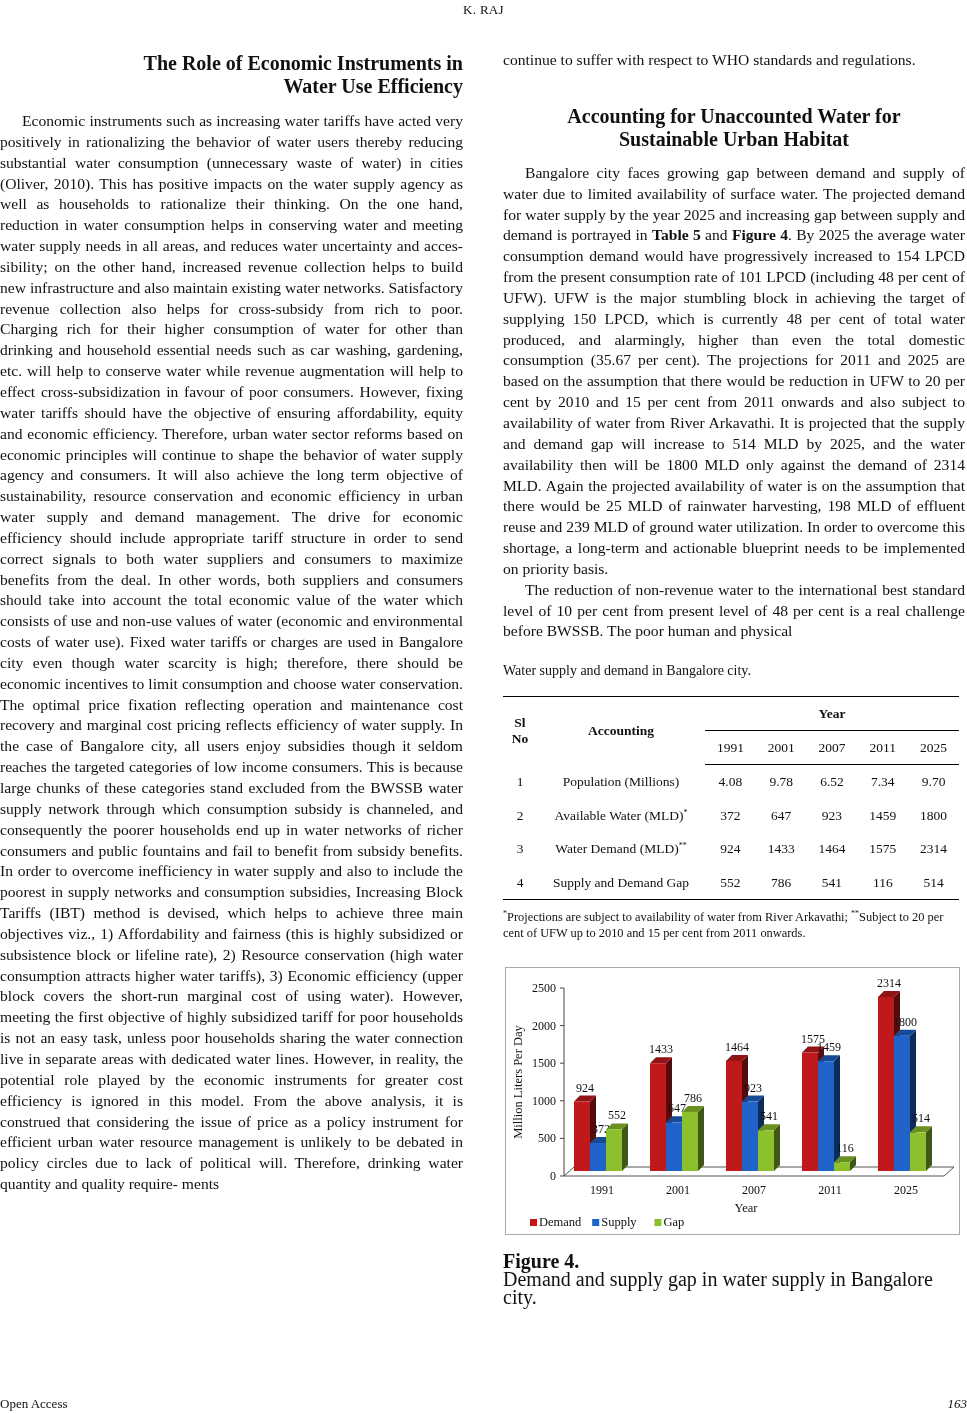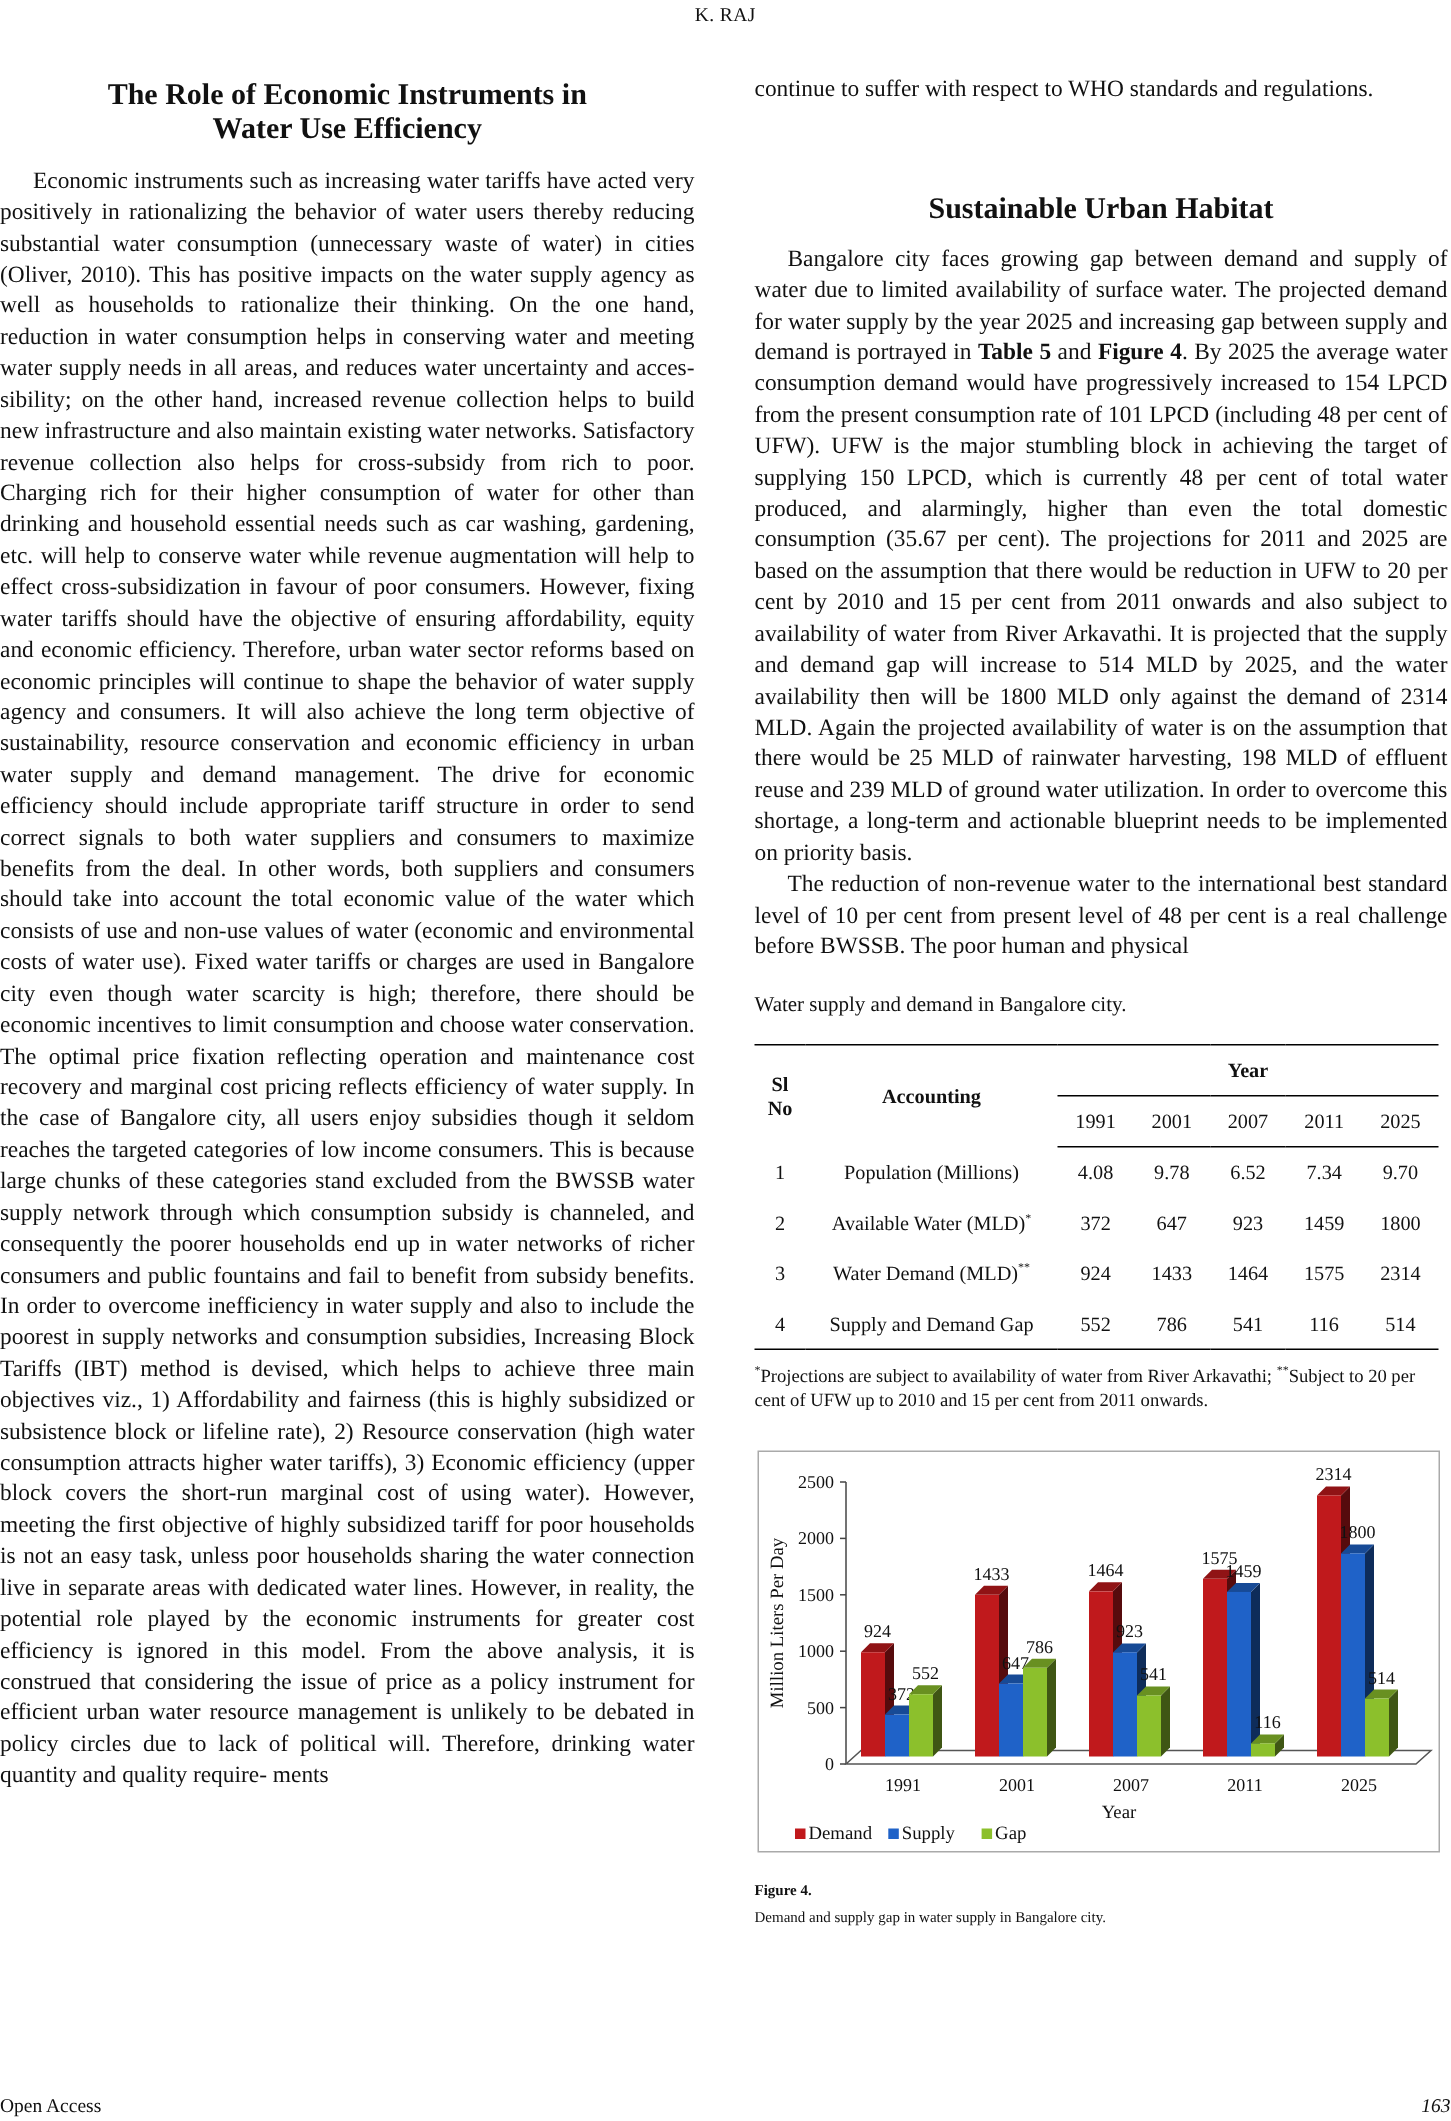--- a/index.html
+++ b/index.html
@@ -5,58 +5,58 @@
   html, body { margin: 0; padding: 0; background: #ffffff; }
   body { width: 967px; height: 1414px; position: relative; overflow: hidden;
          font-family: "Liberation Serif", "DejaVu Serif", serif; color: #111; }
   .running-head { position: absolute; top: 2px; left: 0; width: 967px; text-align: center; font-size: 13px; letter-spacing: 0.3px; }
   .col { position: absolute; top: 50px; }
   .col-left { left: 0; width: 463px; }
   .col-right { left: 503px; width: 462px; }
   h2 { font-size: 20px; font-weight: bold; text-align: center; margin: 0; line-height: 23px; }
   p.body { margin: 0; font-size: 15.6px; line-height: 20.85px; text-align: justify; text-indent: 22px; hyphens: manual; }
   p.body.noindent { text-indent: 0; }
-  .left-heading { margin-top: 2px; margin-bottom: 13px; }
+  .left-heading { margin-top: 2px; margin-bottom: 13px; text-align: right; }
   .right-heading { margin-top: 34px; margin-bottom: 12px; }
   .tbl-caption { margin-top: 20px; font-size: 14px; line-height: 18px; }
   .tbl-caption b { display: block; }
   table.data { width: 456px; border-collapse: collapse; margin-top: 16px; font-size: 13.5px; }
   table.data th, table.data td { text-align: center; padding: 0; font-weight: normal; }
   table.data thead tr.r1 th { border-top: 1.5px solid #000; height: 33px; }
   table.data thead tr.r1 th.year { border-bottom: 1px solid #000; font-weight: bold; }
   table.data thead th.sl, table.data thead th.desc { font-weight: bold; }
   table.data thead tr.r2 th { height: 33px; border-bottom: 1.5px solid #000; }
   table.data tbody td { height: 33.5px; }
   table.data tbody tr:last-child td { border-bottom: 1.5px solid #000; }
   sup { font-size: 8px; vertical-align: super; line-height: 0; }
   .footnote { font-size: 12.4px; line-height: 16px; margin-top: 9px; width: 462px; }
   .chart-box { margin-top: 26px; margin-left: 2px; width: 455px; height: 268px; border: 1px solid #aaa; position: relative; box-sizing: border-box; }
   .chart-box svg { position: absolute; left: 0; top: 0; }
-  .fig-caption { margin-top: 17px; font-size: 10px; line-height: 18px; }
+  .fig-caption { margin-top: 17px; font-size: 20px; line-height: 18px; }
   .fig-caption b { display: block; }
   .footer-left { position: absolute; left: 0; top: 1396px; font-size: 13px; text-align: center; }
   .footer-right { position: absolute; right: 0; top: 1396px; font-size: 13px; font-style: italic; }
 </style>
 </head>
 <body>
 
 <div class="running-head">K. RAJ</div>
 
 <div class="col col-left">
   <h2 class="left-heading">
     <span>The Role of Economic Instruments in</span><br>
     <span>Water Use Efficiency</span>
   </h2>
   <p class="body">Economic instruments such as increasing water tariffs have acted very positively in rationalizing the behavior of water users thereby reducing substantial water consumption (unnec­essary waste of water) in cities (Oliver, 2010). This has positive impacts on the water supply agency as well as households to rationalize their thinking. On the one hand, reduction in water consumption helps in conserving water and meeting water sup­ply needs in all areas, and reduces water uncertainty and acces­sibility; on the other hand, increased revenue collection helps to build new infrastructure and also maintain existing water net­works. Satisfactory revenue collection also helps for cross-subsidy from rich to poor. Charging rich for their higher con­sumption of water for other than drinking and household essen­tial needs such as car washing, gardening, etc. will help to con­serve water while revenue augmentation will help to effect cross-subsidization in favour of poor consumers. However, fixing water tariffs should have the objective of ensuring af­fordability, equity and economic efficiency. Therefore, urban water sector reforms based on economic principles will con­tinue to shape the behavior of water supply agency and con­sumers. It will also achieve the long term objective of sustain­ability, resource conservation and economic efficiency in urban water supply and demand management. The drive for economic efficiency should include appropriate tariff structure in order to send correct signals to both water suppliers and consumers to maximize benefits from the deal. In other words, both suppliers and consumers should take into account the total economic value of the water which consists of use and non-use values of water (economic and environmental costs of water use). Fixed water tariffs or charges are used in Bangalore city even though water scarcity is high; therefore, there should be economic in­centives to limit consumption and choose water conservation. The optimal price fixation reflecting operation and maintenance cost recovery and marginal cost pricing reflects efficiency of water supply. In the case of Bangalore city, all users enjoy sub­sidies though it seldom reaches the targeted categories of low income consumers. This is because large chunks of these cate­gories stand excluded from the BWSSB water supply network through which consumption subsidy is channeled, and conse­quently the poorer households end up in water networks of richer consumers and public fountains and fail to benefit from subsidy benefits. In order to overcome inefficiency in water supply and also to include the poorest in supply networks and consumption subsidies, Increasing Block Tariffs (IBT) method is devised, which helps to achieve three main objectives viz., 1) Affordability and fairness (this is highly subsidized or subsis­tence block or lifeline rate), 2) Resource conservation (high water consumption attracts higher water tariffs), 3) Economic efficiency (upper block covers the short-run marginal cost of using water). However, meeting the first objective of highly subsidized tariff for poor households is not an easy task, unless poor households sharing the water connection live in separate areas with dedicated water lines. However, in reality, the poten­tial role played by the economic instruments for greater cost efficiency is ignored in this model. From the above analysis, it is construed that considering the issue of price as a policy in­strument for efficient urban water resource management is un­likely to be debated in policy circles due to lack of political will. Therefore, drinking water quantity and quality require- ments</p>
 </div>
 
 <div class="col col-right">
   <p class="body noindent">continue to suffer with respect to WHO standards and regula­tions.</p>
   <h2 class="right-heading">
-    <br>
+    <span>Accounting for Unaccounted Water for</span><br>
     <span>Sustainable Urban Habitat</span>
   </h2>
   <p class="body"><span>Bangalore city faces growing gap between demand and sup­ply of water due to limited availability of surface water. The projected demand for water supply by the year 2025 and in­creasing gap between supply and demand is portrayed in </span><b>Ta­ble 5</b><span> and </span><b>Figure 4</b><span>. By 2025 the average water consumption demand would have progressively increased to 154 LPCD from the present consumption rate of 101 LPCD (including 48 per cent of UFW). UFW is the major stumbling block in achieving the target of supplying 150 LPCD, which is currently 48 per cent of total water produced, and alarmingly, higher than even the total domestic consumption (35.67 per cent). The projec­tions for 2011 and 2025 are based on the assumption that there would be reduction in UFW to 20 per cent by 2010 and 15 per cent from 2011 onwards and also subject to availability of wa­ter from River Arkavathi. It is projected that the supply and demand gap will increase to 514 MLD by 2025, and the water availability then will be 1800 MLD only against the demand of 2314 MLD. Again the projected availability of water is on the assumption that there would be 25 MLD of rainwater harvest­ing, 198 MLD of effluent reuse and 239 MLD of ground water utilization. In order to overcome this shortage, a long-term and actionable blueprint needs to be implemented on priority basis.</span></p>
   <p class="body">The reduction of non-revenue water to the international best standard level of 10 per cent from present level of 48 per cent is a real challenge before BWSSB. The poor human and physical</p>
 
   <div class="tbl-caption">
     <span>Water supply and demand in Bangalore city.</span>
   </div>
 
   <table class="data">

